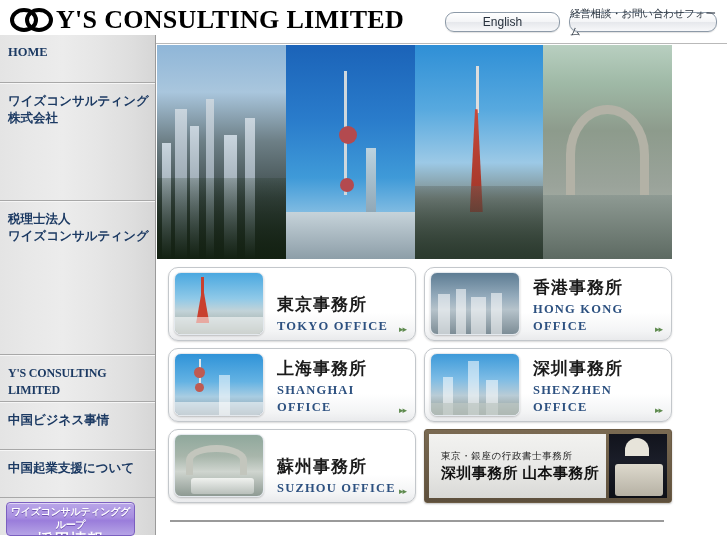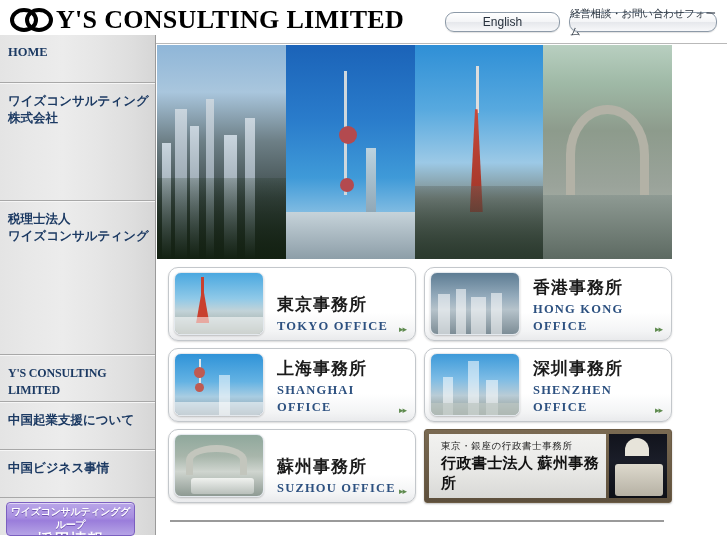--- a/index.html
+++ b/index.html
@@ -259,24 +259,24 @@
       <span class="sub">株式会社</span>
     </div>
     <div class="nav-item nav-tall2">
       <span>税理士法人</span>
       <span class="sub">ワイズコンサルティング</span>
     </div>
     <div class="nav-item nav-ycl">
       <span>Y'S CONSULTING LIMITED</span>
     </div>
     <div class="nav-item nav-std">
+      <span>中国ビジネス事情</span>
+    </div>
+    <div class="nav-item nav-std">
       <span>中国起業支援について</span>
-    </div>
-    <div class="nav-item nav-std">
-      <span>中国ビジネス事情</span>
     </div>
 
     <div class="promo-wrap">
       <div class="promo">
         <span class="l1">ワイズコンサルティンググループ</span>
         <span class="l2">採用情報</span>
       </div>
     </div>
   </div>
 
@@ -378,21 +378,21 @@
           <div class="card-txt">
             <div class="card-ja">蘇州事務所</div>
             <div class="card-en">SUZHOU OFFICE</div>
           </div>
           <span class="card-arrow">▸▸</span>
         </div>
 
         <div class="card-banner">
           <div class="banner-left">
             <div class="banner-l1">東京・銀座の行政書士事務所</div>
-            <div class="banner-l2">行政書士法人 蘇州事務所</div>
+            <div class="banner-l2">深圳事務所 山本事務所</div>
           </div>
           <div class="banner-img">
             <div class="dome"></div>
             <div class="body"></div>
           </div>
         </div>
       </div>
 
     </div>
 

